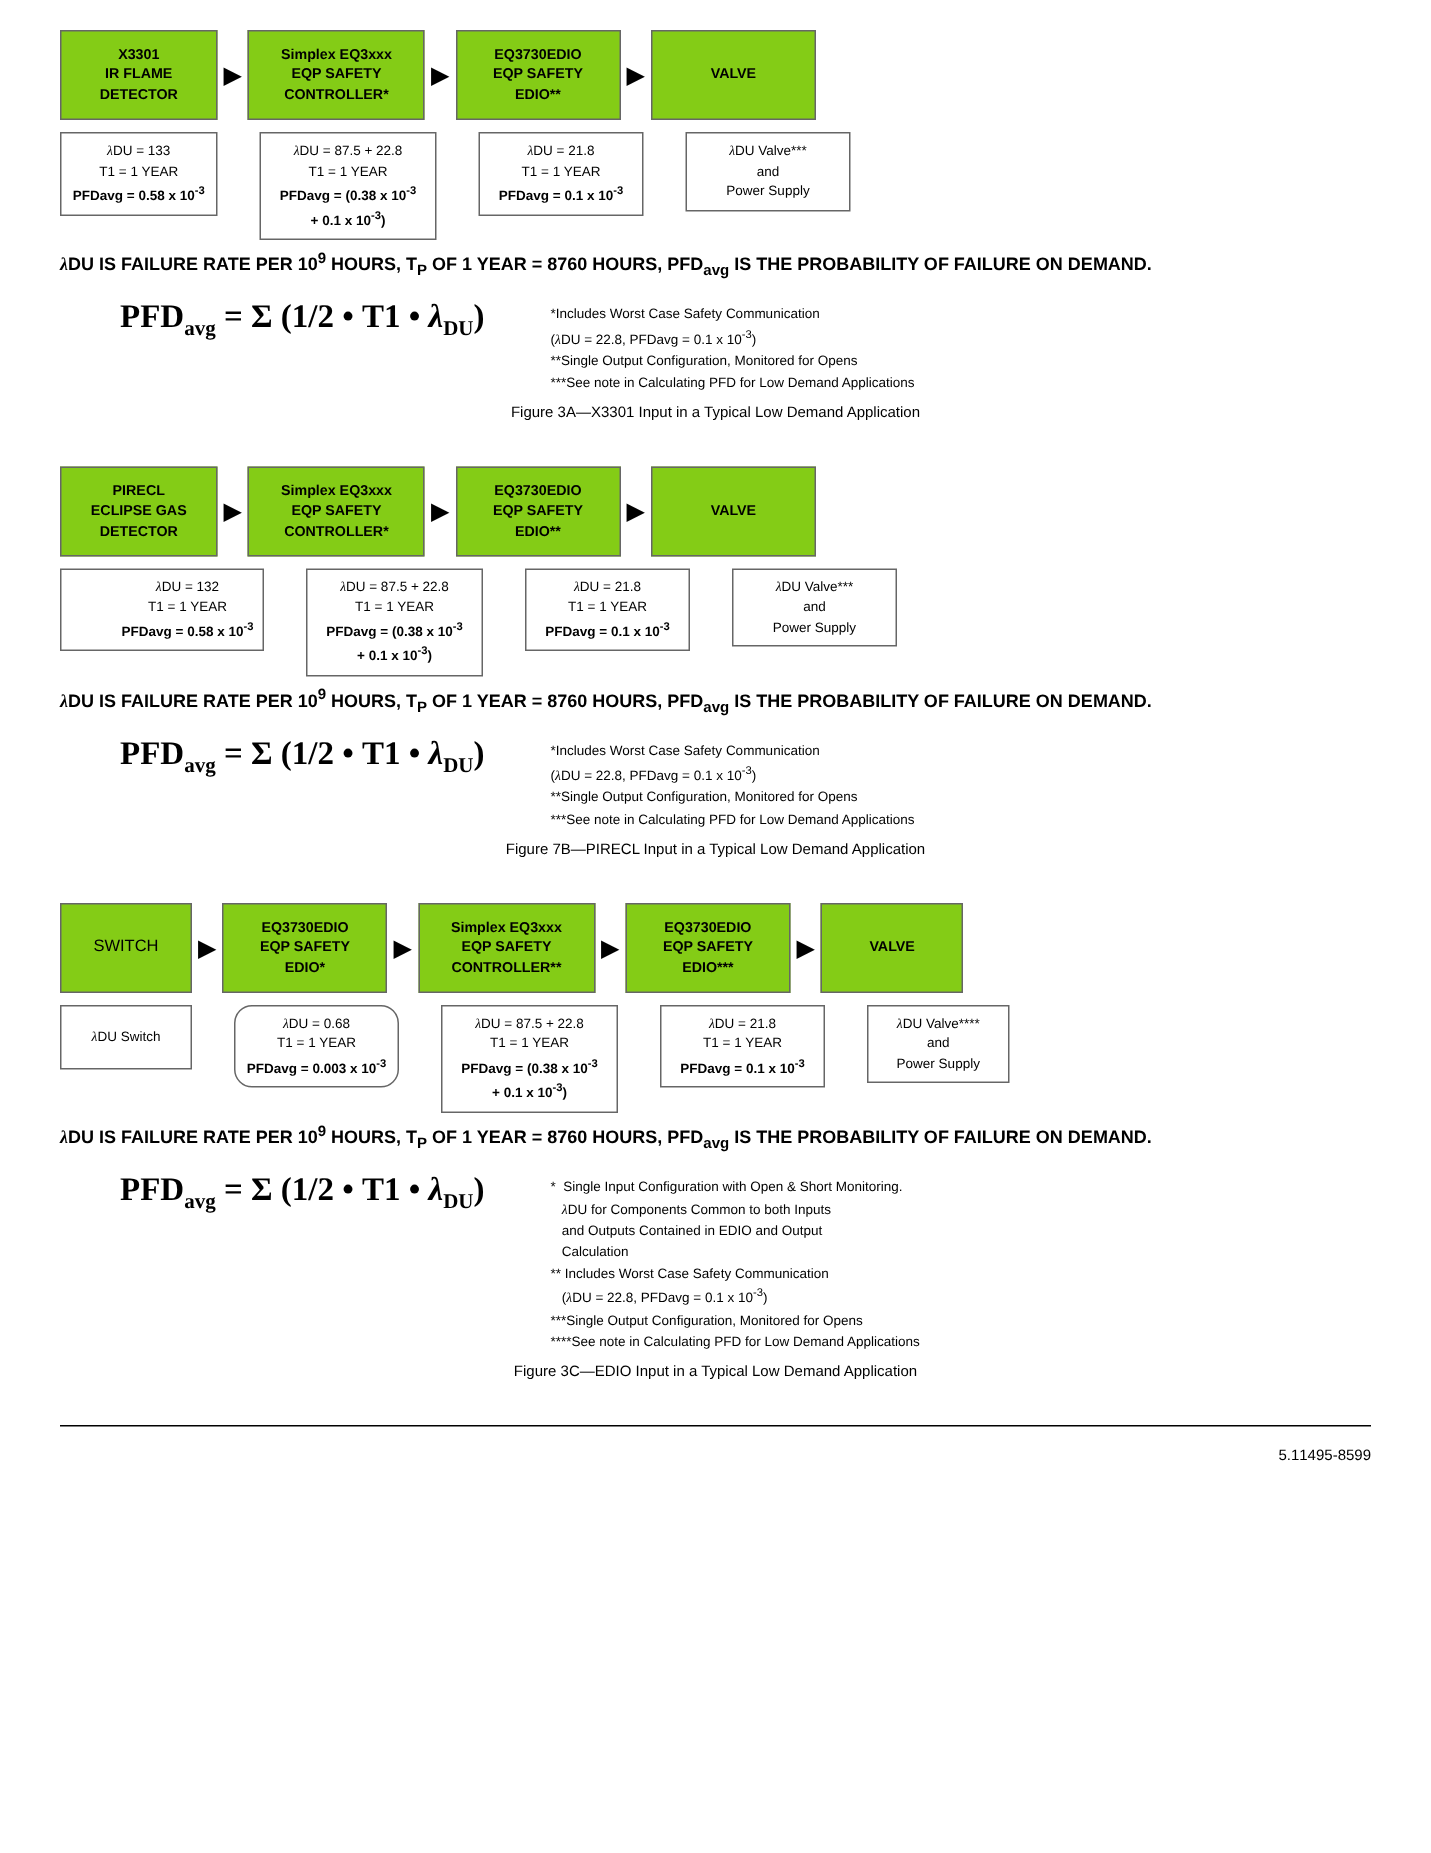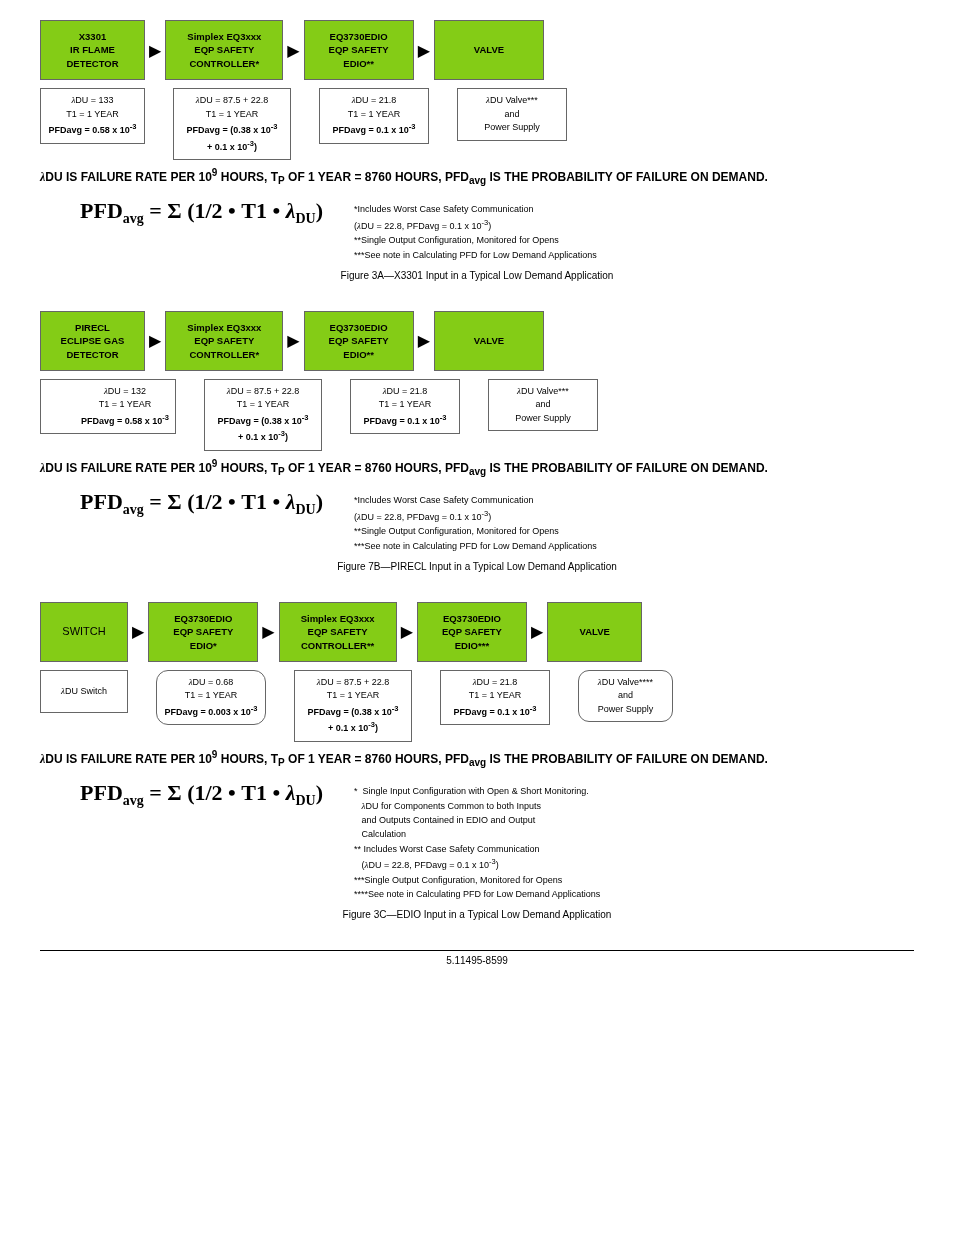--- a/index.html
+++ b/index.html
@@ -72,21 +72,21 @@
     .footnote-line {
       font-size: 12px;
       font-weight: bold;
       margin-bottom: 10px;
       line-height: 1.4;
     }
 
     .formula-section {
       display: flex;
       align-items: flex-start;
-      gap: 31px;
+      gap: 44px;
       margin: 10px 0 8px 40px;
     }
 
     .formula {
       font-size: 22px;
       font-weight: bold;
       white-space: nowrap;
       font-family: 'Times New Roman', serif;
     }
 
@@ -108,24 +108,24 @@
     }
 
     
     .arrow-spacer {
       width: 28px;
       flex-shrink: 0;
     }
 
     .footer {
       display: flex;
-      justify-content: center;
+      justify-content: flex-end;
       font-size: 10px;
       border-top: 1px solid #000;
-      padding-top: 4px;
+      padding-top: 14px;
     }
 
     
     .switch-block {
       font-size: 10px;
       font-weight: normal;
       text-transform: uppercase;
     }
   </style>
 </head>
@@ -282,21 +282,21 @@
       </div>
       <div class="arrow-spacer"></div>
       <div class="data-cell" style="min-width:118px;">
         <span class="lambda">λ</span>DU = 87.5 + 22.8<br>T1 = 1 YEAR<br><b>PFDavg = (0.38 x 10<sup>-3</sup><br>+ 0.1 x 10<sup>-3</sup>)</b>
       </div>
       <div class="arrow-spacer"></div>
       <div class="data-cell" style="min-width:110px;">
         <span class="lambda">λ</span>DU = 21.8<br>T1 = 1 YEAR<br><b>PFDavg = 0.1 x 10<sup>-3</sup></b>
       </div>
       <div class="arrow-spacer"></div>
-      <div class="data-cell" style="min-width:95px;border-radius:11px;">
+      <div class="data-cell" style="min-width:95px;">
         <span class="lambda">λ</span>DU Valve****<br>and<br>Power Supply
       </div>
     </div>
 
     <div class="footnote-line" style="margin-top:6px;">
       <span class="lambda">λ</span>DU IS FAILURE RATE PER 10<sup>9</sup> HOURS, T<sub>P</sub> OF 1 YEAR = 8760 HOURS, PFD<sub>avg</sub> IS THE PROBABILITY OF FAILURE ON DEMAND.
     </div>
 
     <div class="formula-section">
       <div class="formula">

